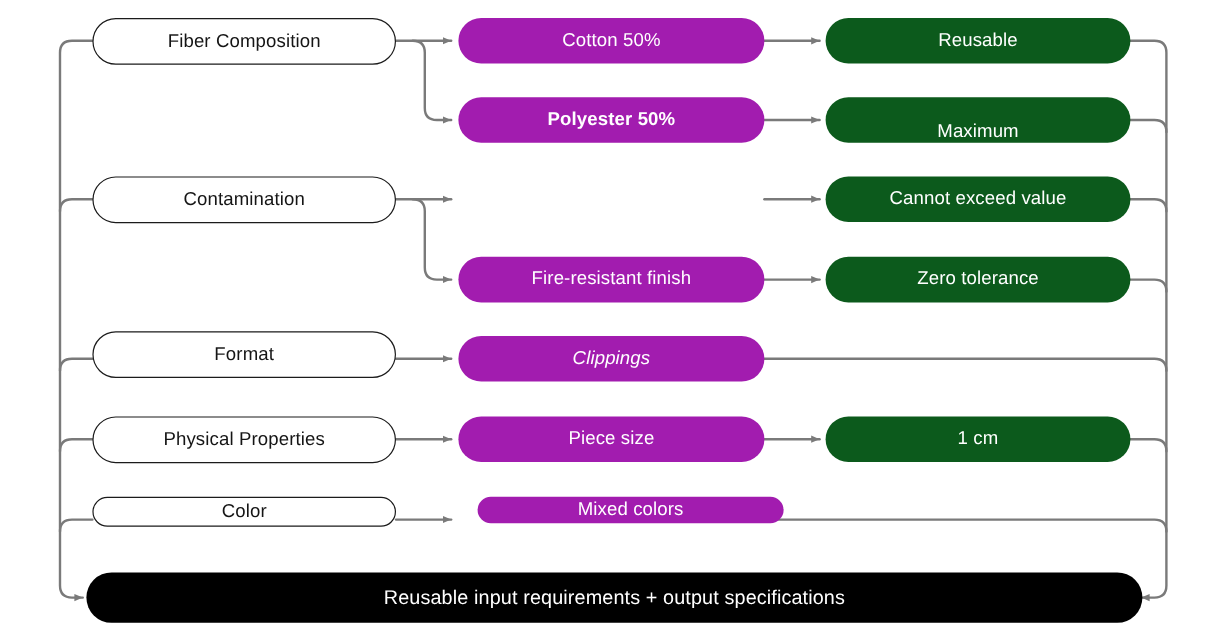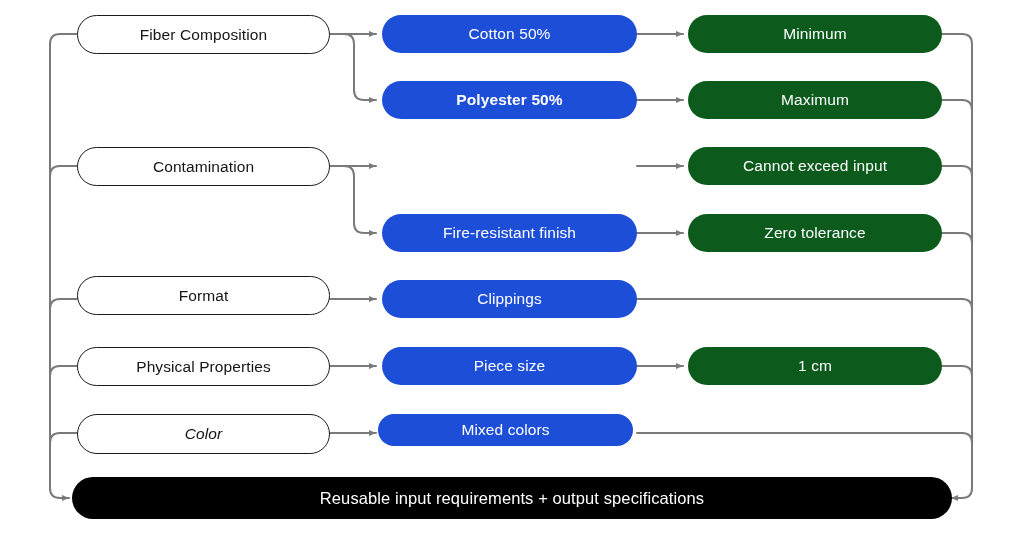--- a/index.html
+++ b/index.html
@@ -32,21 +32,21 @@
     white-space:nowrap;
     letter-spacing:.1px;
   }
   .node.cat{
     background:#ffffff;
     border:1.6px solid #1b1b1b;
     color:#151515;
     font-size:15.5px;
   }
   .node.mid{
-    background:#1d4ed8;
+    background:#a21caf;
     color:#ffffff;
     font-size:15.5px;
   }
   .node.dark{
     background:#0c5a1c;
     color:#ffffff;
     font-size:15.5px;
   }
   .node.summary{
     background:#000000;
@@ -109,51 +109,51 @@
   </div>
   <div class="node cat" style="left:77px;top:147px;width:253px;height:39px;text-align:right;">
     <span>Contamination</span>
   </div>
   <div class="node cat" style="left:77px;top:276px;width:253px;height:39px;">
     <span>Format</span>
   </div>
   <div class="node cat" style="left:77px;top:347px;width:253px;height:39px;">
     <span>Physical Properties</span>
   </div>
-  <div class="node cat" style="left:77px;top:414px;width:253px;height:40px;font-style:italic;">
+  <div class="node cat" style="left:77px;top:414px;width:253px;height:25px;">
     <span>Color</span>
   </div>
 
   <div class="node mid" style="left:382px;top:15px;width:255px;height:38px;">
     <span>Cotton 50%</span>
   </div>
   <div class="node mid" style="left:382px;top:81px;width:255px;height:38px;font-weight:bold;">
     <span>Polyester 50%</span>
   </div>
   <div class="node mid" style="left:382px;top:214px;width:255px;height:38px;">
     <span>Fire-resistant finish</span>
   </div>
-  <div class="node mid" style="left:382px;top:280px;width:255px;height:38px;">
+  <div class="node mid" style="left:382px;top:280px;width:255px;height:38px;font-style:italic;">
     <span>Clippings</span>
   </div>
   <div class="node mid" style="left:382px;top:347px;width:255px;height:38px;">
     <span>Piece size</span>
   </div>
-  <div class="node mid" style="left:378px;top:414px;width:255px;height:32px;align-items:center;">
+  <div class="node mid" style="left:398px;top:414px;width:255px;height:22px;align-items:center;">
     <span>Mixed colors</span>
   </div>
 
   <div class="node dark" style="left:688px;top:15px;width:254px;height:38px;">
-    <span>Minimum</span>
+    <span>Reusable</span>
   </div>
-  <div class="node dark" style="left:688px;top:81px;width:254px;height:38px;">
+  <div class="node dark" style="left:688px;top:81px;width:254px;height:38px;align-items:flex-end;">
     <span>Maximum</span>
   </div>
   <div class="node dark" style="left:688px;top:147px;width:254px;height:38px;">
-    <span>Cannot exceed input</span>
+    <span>Cannot exceed value</span>
   </div>
   <div class="node dark" style="left:688px;top:214px;width:254px;height:38px;">
     <span>Zero tolerance</span>
   </div>
   <div class="node dark" style="left:688px;top:347px;width:254px;height:38px;">
     <span>1 cm</span>
   </div>
 
   <div class="node summary" style="left:72px;top:477px;width:880px;height:42px;">
     <span>Reusable input requirements + output specifications</span>

